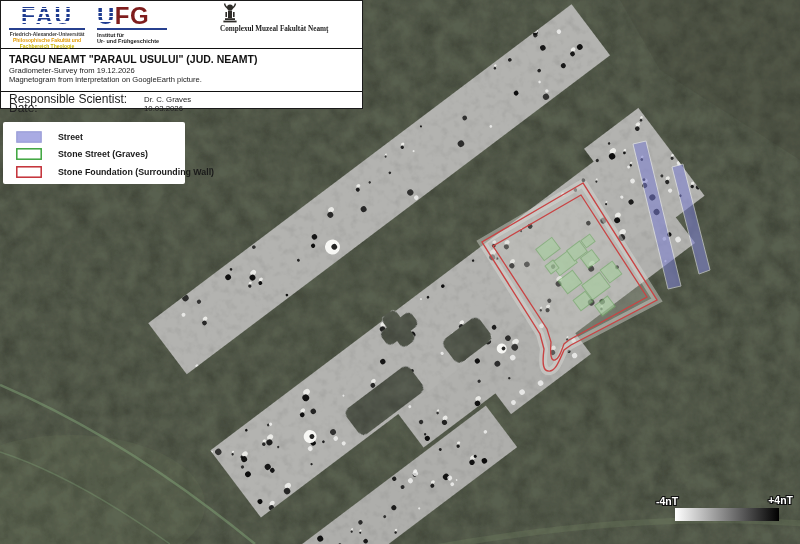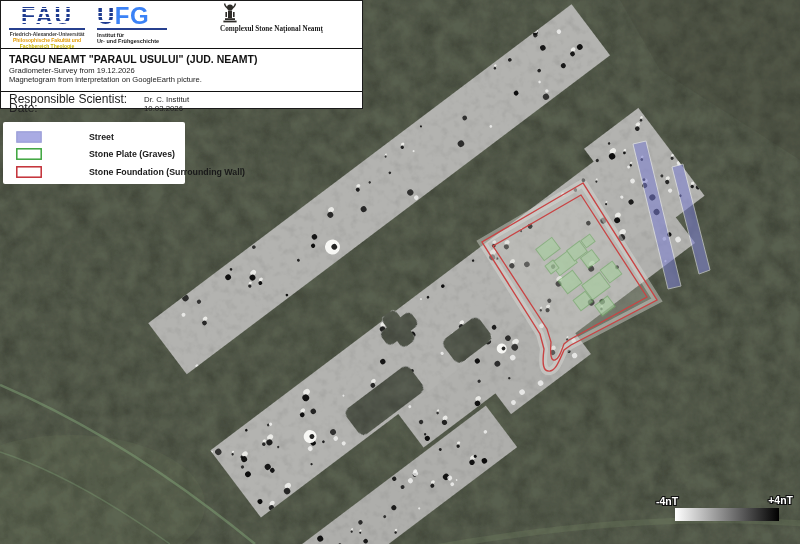--- a/index.html
+++ b/index.html
@@ -18,39 +18,39 @@
             -webkit-background-clip:text;background-clip:text;-webkit-text-fill-color:transparent;}
   .fau-underline{height:2px;background:#27408f;width:76px;margin:0 0 2px;}
   .fau-l1{font-size:5px;font-weight:700;color:#3a3a3a;line-height:5.8px;}
   .fau-l2{font-size:5px;font-weight:700;color:#e39a00;line-height:5.8px;}
   .fau-l3{font-size:5px;font-weight:700;color:#cbb400;line-height:5.8px;}
   .ufg{position:absolute;left:96px;top:3px;}
   .ufg-logo{font-size:24px;font-weight:800;line-height:24px;letter-spacing:0.5px;}
   .ufg-u{color:#1d3a8f;display:inline-block;
          background:repeating-linear-gradient(180deg,#1d3a8f 0 3.1px,#ffffff 3.1px 4.4px);
          -webkit-background-clip:text;background-clip:text;-webkit-text-fill-color:transparent;}
-  .ufg-fg{color:#3b82f6;}
+  .ufg-fg{color:#7f1d1d;}
   .ufg-underline{height:2px;background:#27408f;width:70px;margin:0 0 2px;}
   .ufg-l1,.ufg-l2{font-size:5.5px;font-weight:700;color:#222;line-height:6.4px;}
   .museum{position:absolute;left:219px;top:2px;width:138px;}
   .museum-emblem{display:block;margin:0 0 1px 2px;}
   .museum-name{font-family:"Liberation Serif",serif;font-size:7.2px;font-weight:700;
                color:#1c1c1c;line-height:8px;}
   .titlebar{padding:4px 8px 0;}
   .title{font-size:10.5px;font-weight:800;color:#111;line-height:12px;margin-bottom:2px;}
   .sub{font-size:7.6px;color:#222;line-height:8.8px;}
   .fields{border-top:1.4px solid #111;margin-top:6px;padding:3px 8px 0;}
   .frow{display:flex;}
   .flabel{width:135px;font-size:12px;color:#222;line-height:9.5px;}
   .fvalue{font-size:7.8px;color:#222;line-height:9.5px;}
 
   
   .legend{position:absolute;left:3px;top:122px;width:182px;height:62px;background:#ffffff;
           border-radius:2px;z-index:3;padding:6px 0 0 13px;box-sizing:border-box;}
-  .lrow{display:flex;align-items:center;height:17.5px;gap:31px;}
+  .lrow{display:flex;align-items:center;height:17.5px;}
   .sw{margin-right:16px;flex:0 0 auto;display:block;}
   .llabel{font-size:8.8px;font-weight:700;color:#1a1a1a;white-space:nowrap;}
 </style>
 </head>
 <body>
 
 <div class="stage">
 
   <svg class="mapsvg" id="map" width="800" height="544" viewBox="0 0 800 544">
     <defs>
@@ -446,52 +446,52 @@
             <circle cx="8" cy="4.6" r="3" stroke="none"></circle>
             <path d="M2.5,0.5 Q3.6,4.6 6.6,5.4" fill="none" stroke-width="1.4"></path>
             <path d="M13.5,0.5 Q12.4,4.6 9.4,5.4" fill="none" stroke-width="1.4"></path>
             <rect x="6" y="7.5" width="4" height="7.5" stroke="none"></rect>
             <rect x="3.4" y="9" width="1.6" height="5" stroke="none"></rect>
             <rect x="11" y="9" width="1.6" height="5" stroke="none"></rect>
             <rect x="3" y="15.2" width="10" height="1.8" stroke="none"></rect>
             <rect x="1.4" y="17.6" width="13.2" height="1.8" stroke="none"></rect>
           </g>
         </svg>
-        <div class="museum-name">Complexul Stone Naţional Neamţ</div>
+        <div class="museum-name">Complexul Muzeal Fakultät Neamţ</div>
       </div>
     </div>
     <div class="titlebar">
       <div class="title">TARGU NEAMT "PARAUL USULUI"  (JUD. NEAMT)</div>
       <div class="sub">Gradiometer-Survey from 19.12.2026</div>
       <div class="sub">Magnetogram from interpretation on GoogleEarth picture.</div>
     </div>
     <div class="fields">
       <div class="frow">
         <div class="flabel">Responsible Scientist:</div>
-        <div class="fvalue">Dr. C. Institut</div>
+        <div class="fvalue">Dr. C. Graves</div>
       </div>
       <div class="frow">
         <div class="flabel">Date:</div>
         <div class="fvalue">10.03.2026</div>
       </div>
     </div>
   </div>
 
   <div class="legend">
     <div class="lrow">
       <svg class="sw" width="26" height="12" viewBox="0 0 26 12">
         <rect x="0.8" y="0.8" width="24.4" height="10.4" stroke-width="1.2" fill="#a9abe3" stroke="#9a9dd8"></rect>
       </svg>
       <span class="llabel">Street</span>
     </div>
     <div class="lrow">
       <svg class="sw" width="26" height="12" viewBox="0 0 26 12">
         <rect x="0.8" y="0.8" width="24.4" height="10.4" stroke-width="1.5" fill="#ffffff" stroke="#3ca43c"></rect>
       </svg>
-      <span class="llabel">Stone Plate (Graves)</span>
+      <span class="llabel">Stone Street (Graves)</span>
     </div>
     <div class="lrow">
       <svg class="sw" width="26" height="12" viewBox="0 0 26 12">
         <rect x="0.8" y="0.8" width="24.4" height="10.4" stroke-width="1.5" fill="#ffffff" stroke="#c32e35"></rect>
       </svg>
       <span class="llabel">Stone Foundation (Surrounding Wall)</span>
     </div>
   </div>
 
 </div>

